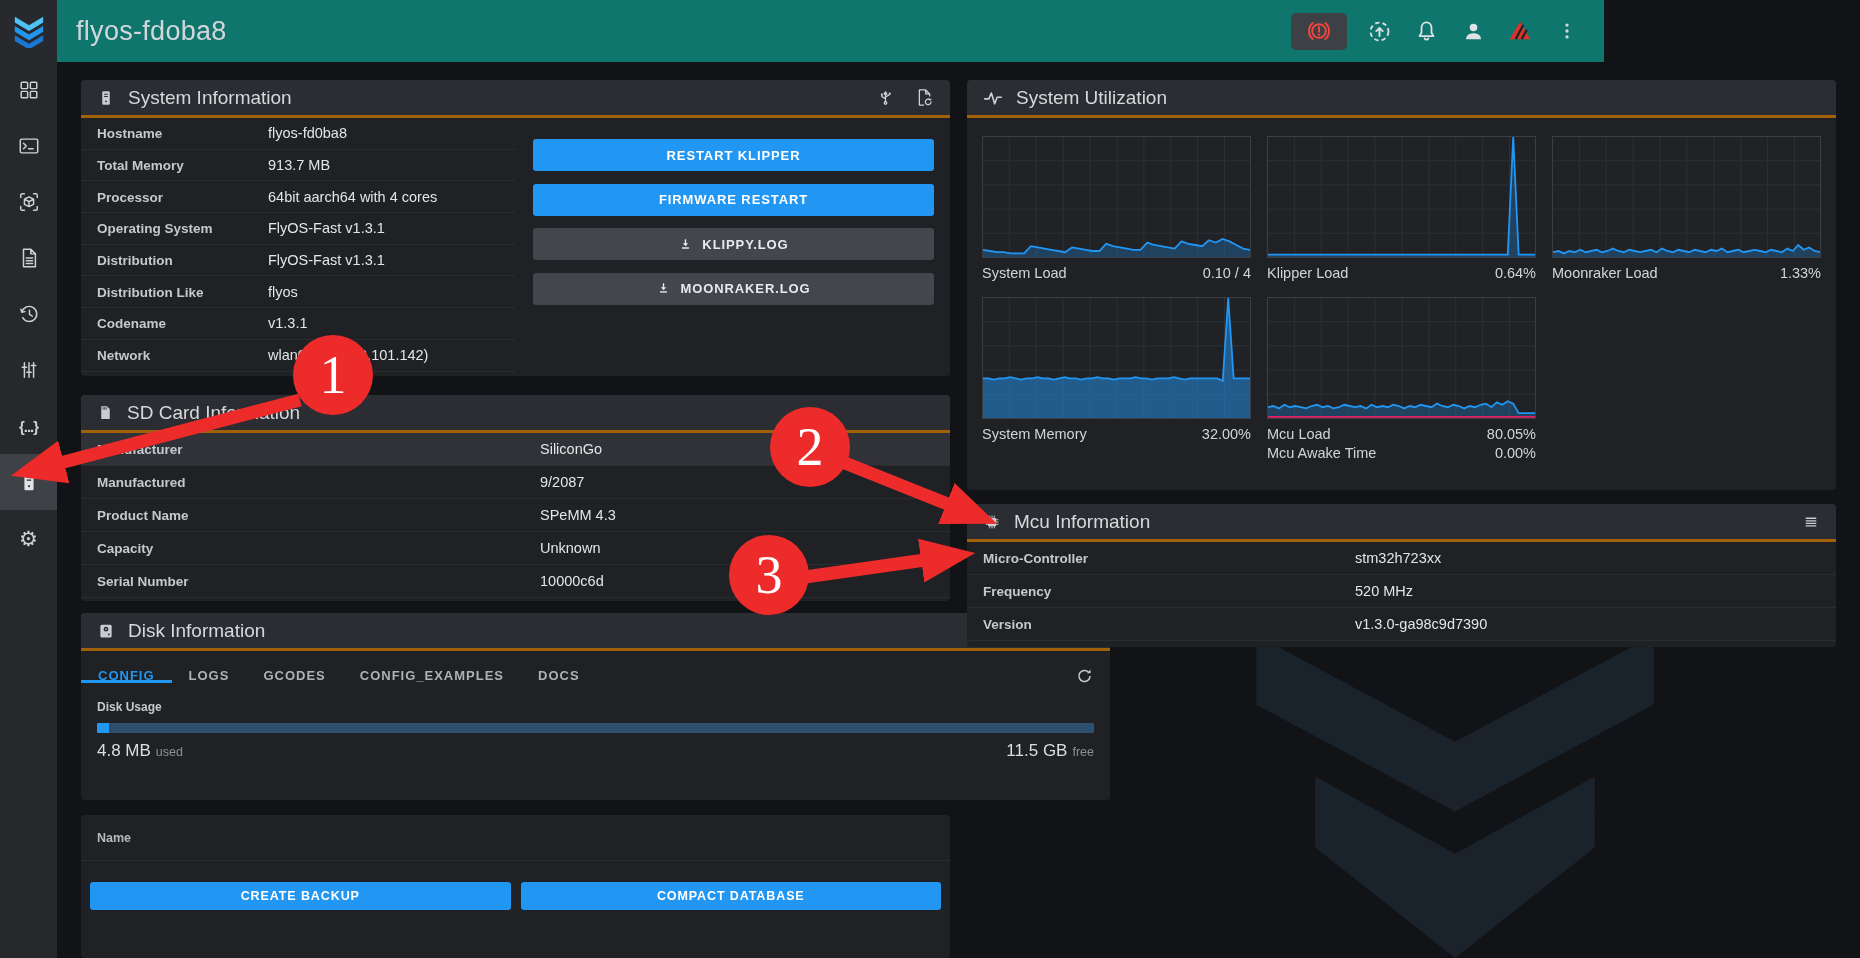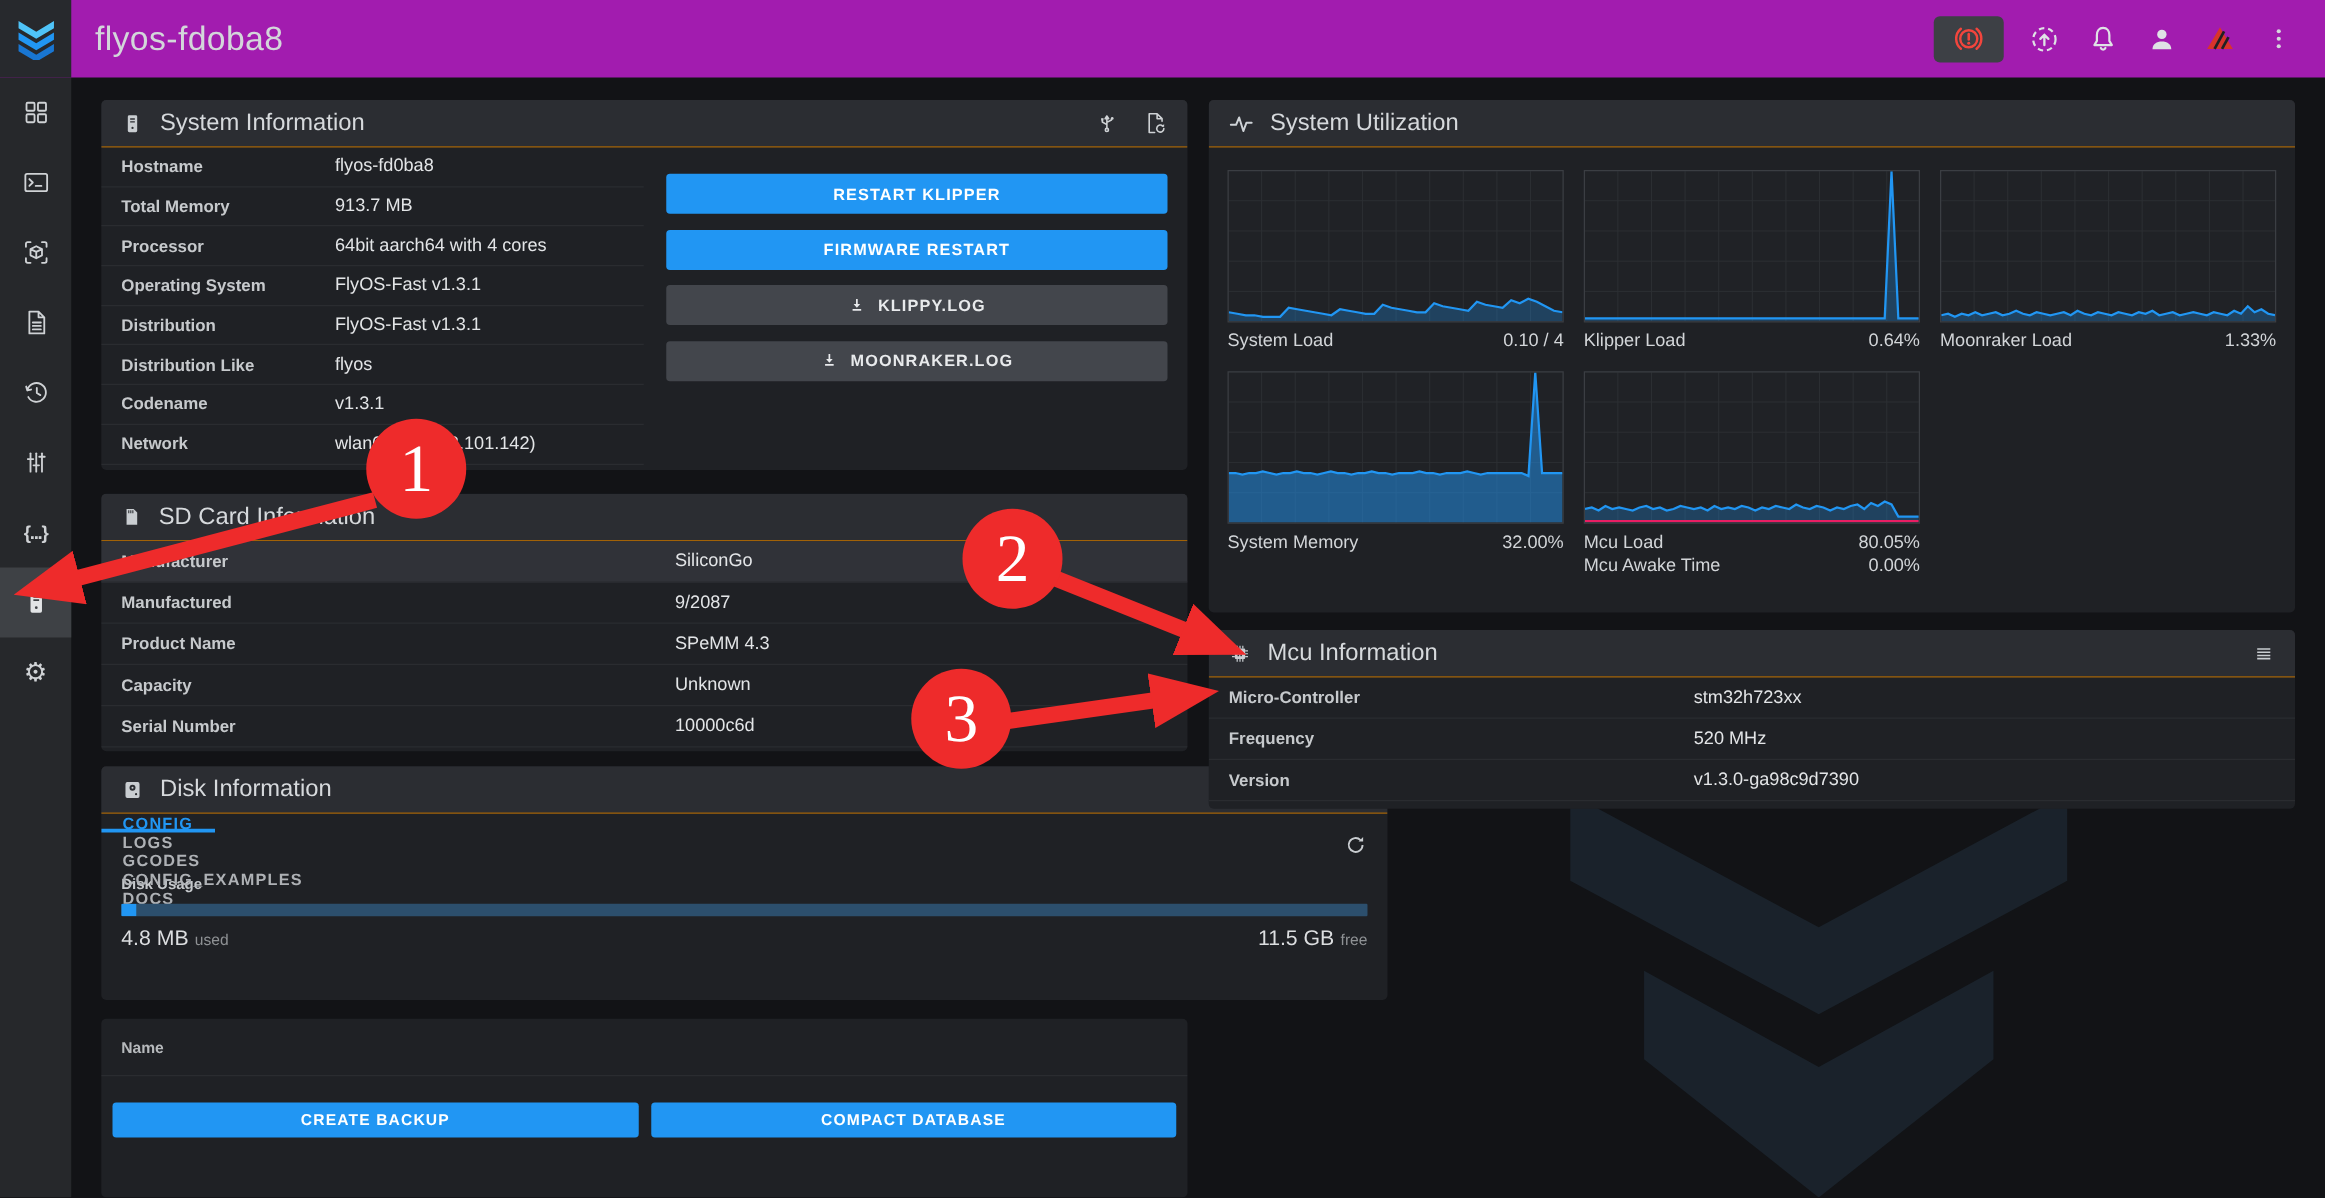--- a/index.html
+++ b/index.html
@@ -5,35 +5,35 @@
   * { box-sizing: border-box; margin: 0; padding: 0; }
   html,body { width:1860px; height:958px; }
   body {
     position: relative;
     background:#121316;
     font-family:"Liberation Sans", sans-serif;
     overflow:hidden;
     color:#e3e5e7;
   }
   
-  .topbar { position:absolute; left:0; top:0; width:1860px; height:62px; background:#a21caf; display:flex; align-items:center; z-index:10; }
+  .topbar { position:absolute; left:0; top:0; width:1604px; height:62px; background:#0f766e; display:flex; align-items:center; z-index:10; }
   .logo-tile { width:57px; height:62px; background:#27292d; display:flex; align-items:center; justify-content:center; flex:0 0 auto; }
   .topbar-title { padding-left:19px; font-size:27px; font-weight:400; color:#d3d6da; letter-spacing:.3px; }
   .topbar-actions { margin-left:auto; display:flex; align-items:center; gap:17px; padding-right:22px; }
   .estop-btn { width:56px; height:37px; border-radius:5px; background:#3d4045; border:none; display:flex; align-items:center; justify-content:center; cursor:pointer; }
   .icon-btn { background:none; border:none; width:30px; height:30px; display:flex; align-items:center; justify-content:center; cursor:pointer; }
   
   .sidebar { position:absolute; left:0; top:62px; width:57px; height:896px; background:#26282b; z-index:9; }
   .side-item { width:57px; height:56px; display:flex; align-items:center; justify-content:center; cursor:pointer; }
   .side-item.active { background:#3e4145; }
   .braces-glyph { font-size:15px; font-weight:bold; color:#cfd2d5; letter-spacing:-1px; }
   .gear-glyph { font-size:21px; color:#cfd2d5; line-height:1; }
   
   .panel { position:absolute; background:#1f2125; border-radius:4px; overflow:hidden; z-index:2; }
-  .panel-header { height:38px; background:#2b2d32; display:flex; align-items:center; gap:13px; padding:0 16px; border-bottom:1px solid #a16207; }
+  .panel-header { height:38px; background:#2b2d32; display:flex; align-items:center; gap:13px; padding:0 16px; border-bottom:3px solid #a16207; }
   .panel-title { font-size:19px; color:#d6d9dc; font-weight:400; white-space:nowrap; }
   .header-actions { margin-left:auto; display:flex; align-items:center; gap:20px; }
   .hicon { background:none; border:none; display:flex; align-items:center; justify-content:center; cursor:pointer; padding:0; }
   .irow { position:relative; border-bottom:1px solid #2a2c30; }
   .irow.hl { background:#303238; }
   .ilabel { position:absolute; left:16px; top:50%; transform:translateY(-50%); font-size:13.5px; font-weight:bold; color:#c6c9cc; }
   .ival { position:absolute; top:50%; transform:translateY(-50%); font-size:14.5px; color:#e3e5e7; white-space:nowrap; }
   
   #panel-sysinfo { left:81px; top:80px; width:869px; height:296px; }
   .sysinfo-table { width:434px; }
@@ -42,21 +42,21 @@
   .sysinfo-buttons { position:absolute; left:452px; top:59px; width:401px; }
   .btn { display:flex; align-items:center; justify-content:center; gap:9px; width:100%; height:32px; border:none; border-radius:3px; font-family:"Liberation Sans",sans-serif; font-size:13px; font-weight:bold; letter-spacing:.9px; color:#fff; cursor:pointer; margin-bottom:12.5px; }
   .btn-blue { background:#2196f3; }
   .btn-gray { background:#43464c; color:#e8eaec; }
   
   #panel-sd { left:81px; top:395px; width:869px; height:206px; }
   #panel-sd .irow { height:33px; }
   #panel-sd .ival { left:459px; }
   
   #panel-disk { left:81px; top:613px; width:1029px; height:187px; }
-  .tabs { position:relative; height:49px; display:flex; align-items:flex-start;flex-direction:column; }
+  .tabs { position:relative; height:49px; display:flex; align-items:center; }
   .tab { position:relative; display:flex; align-items:center; padding:0 17px; font-size:13px; font-weight:bold; letter-spacing:1px; color:#aeb1b5; background:none; border:none; cursor:pointer; font-family:"Liberation Sans",sans-serif; }
   .tab.active { color:#2196f3; }
   .tab.active::after { content:""; position:absolute; left:0; right:0; bottom:0; height:3px; background:#2196f3; }
   .tabs .hicon { position:absolute; right:16px; top:50%; transform:translateY(-50%); }
   .disk-body { padding:0 16px; }
   .disk-usage-label { font-size:12px; font-weight:bold; color:#c6c9cc; }
   .disk-bar { position:relative; margin-top:9px; height:10px; background:#2c4f6d; border-radius:1px; overflow:hidden; }
   .disk-bar-used { position:absolute; left:0; top:0; bottom:0; width:1.2%; background:#2196f3; }
   .disk-usage-line { margin-top:8px; display:flex; justify-content:space-between; align-items:baseline; }
   .usage-big { font-size:17px; color:#dcdee0; }

